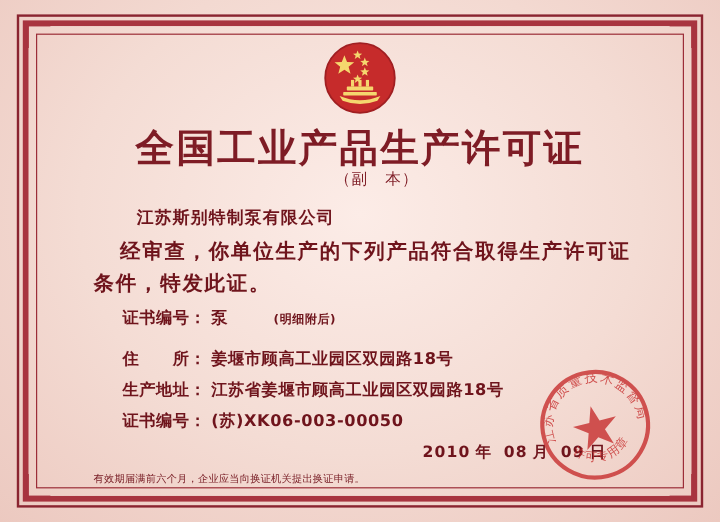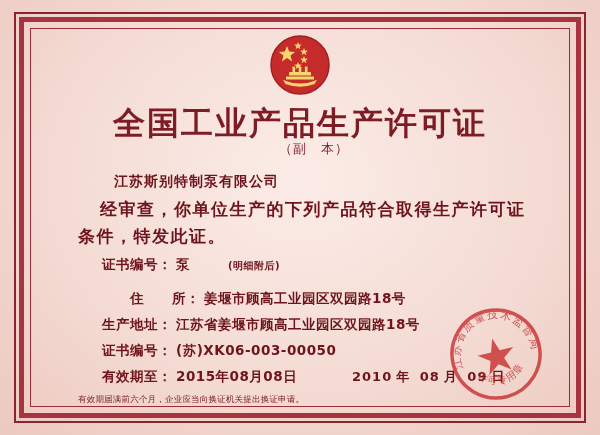--- a/index.html
+++ b/index.html
@@ -125,21 +125,21 @@
     font-weight: bold;
     color: #6f141c;
     letter-spacing: 0.5px;
     white-space: nowrap;
   }
   .field .lbl { display: inline-block; }
   .field .val { display: inline-block; margin-left: 4px; }
   .field .small { font-size: 10px; font-weight: bold; margin-left: 38px; }
 
   .f-product { top: 228px; }
-  .f-address { top: 262px; margin-left: 28px; }
+  .f-address { top: 262px; }
   .f-place   { top: 288px; }
   .f-certno  { top: 314px; }
   .f-valid   { top: 340px; }
 
   .date-line {
     position: absolute;
     top: 340px;
     left: 320px;
     font-size: 13px;
     font-weight: bold;
@@ -236,23 +236,20 @@
     </div>
 
     <div class="field f-place">
       <span class="lbl">生产地址：</span><span class="val">江苏省姜堰市顾高工业园区双园路18号</span>
     </div>
 
     <div class="field f-certno">
       <span class="lbl">证书编号：</span><span class="val">(苏)XK06-003-00050</span>
     </div>
 
-    <div class="field f-valid">
-      <span class="lbl">有效期至：</span><span class="val">2015年08月08日</span>
-    </div>
 
     <div class="date-line">
       <span>2010</span><span>年</span>
       <span>08</span><span>月</span>
       <span>09</span><span>日</span>
     </div>
 
     <div class="footnote">有效期届满前六个月，企业应当向换证机关提出换证申请。</div>
 
     <div class="seal">

